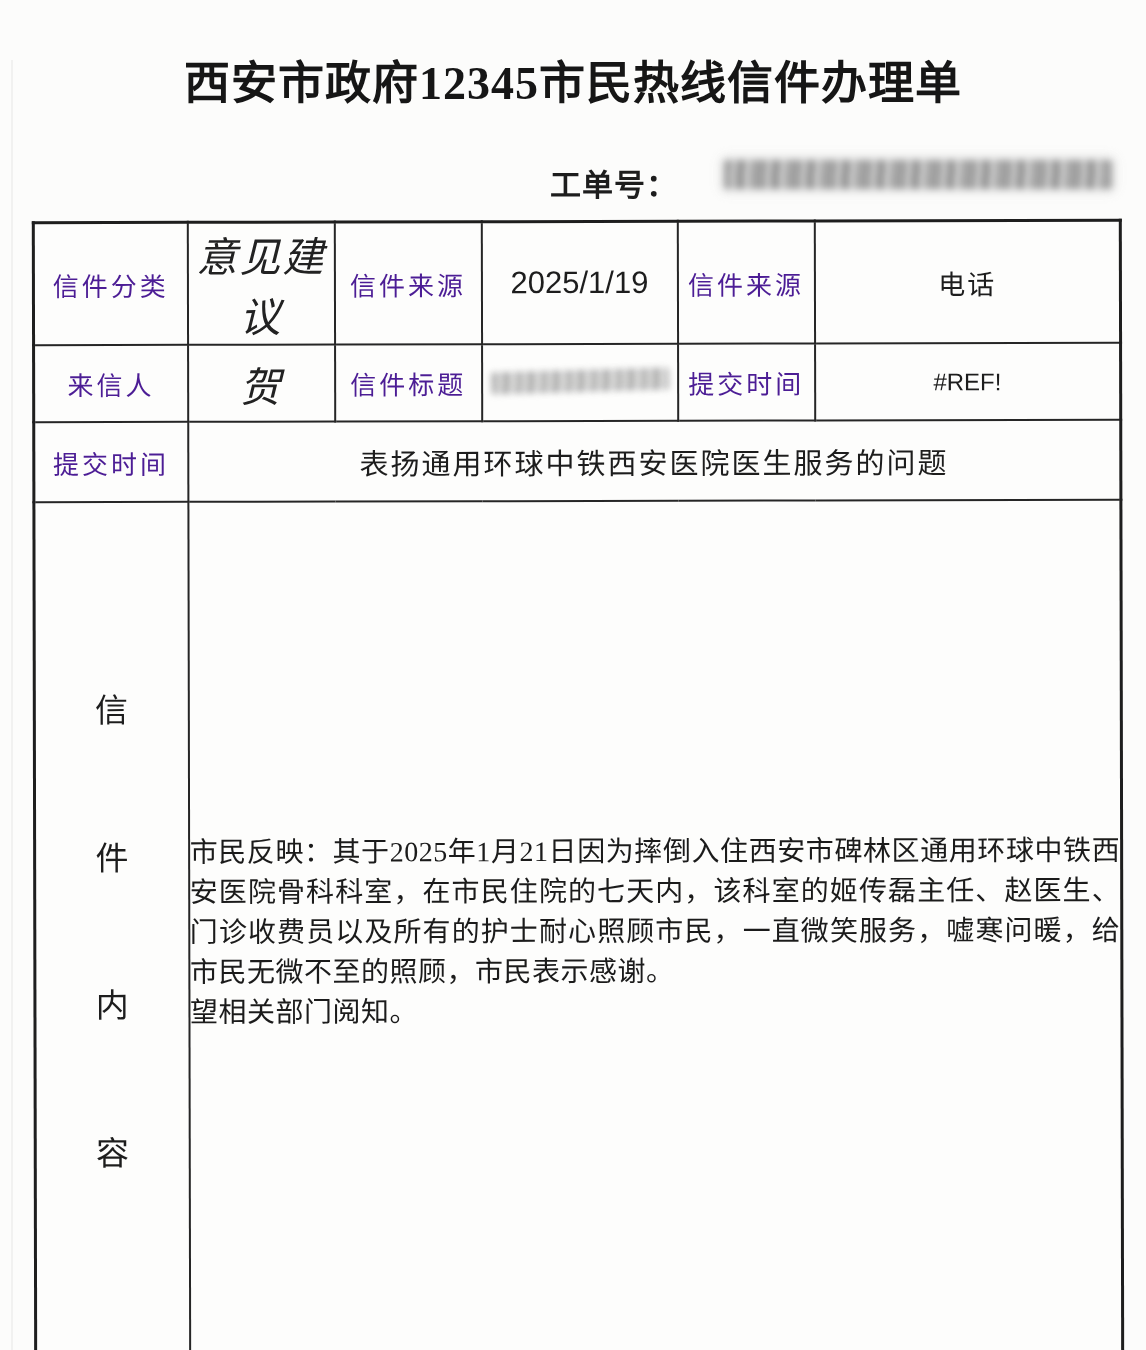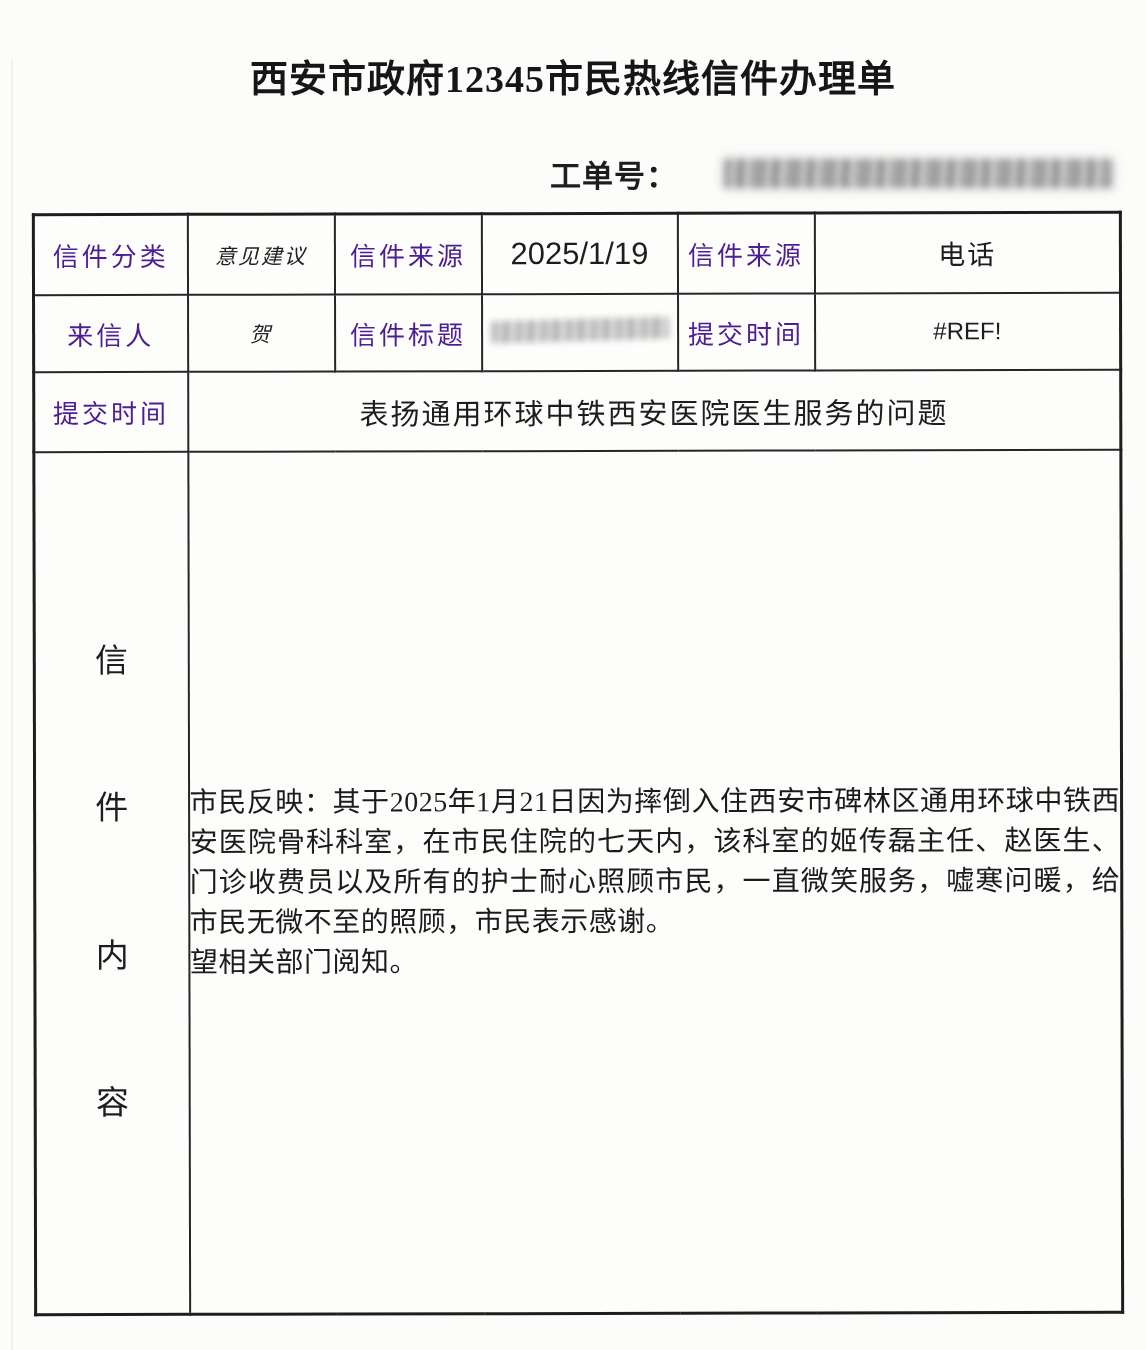--- a/index.html
+++ b/index.html
@@ -35,32 +35,31 @@
     left: 0;
     bottom: 0;
     width: 100%;
     height: 18px;
     background: linear-gradient(to bottom, rgba(0,0,0,0), rgba(0,0,0,0.035));
   }
 
   .doc-title {
     margin: 60px 0 0 0;
     text-align: center;
-    font-size: 38px;
+    font-size: 46px;
     font-weight: bold;
     letter-spacing: 1px;
     color: #161616;
     line-height: 1.05;
   }
 
   .order-line {
     margin-top: 52px;
     padding-left: 550px;
     display: flex;
-    align-items: center;
     gap: 46px;
     height: 44px;
   }
   .order-label {
     font-size: 31px;
     font-weight: bold;
     letter-spacing: 1px;
     white-space: nowrap;
   }
 
@@ -107,21 +106,21 @@
     padding: 0;
     overflow: hidden;
   }
   td.lab {
     font-size: 26px;
     letter-spacing: 3px;
     color: #4c1d95;
   }
   td.kai {
     font-style: italic;
-    font-size: 21px;
+    font-size: 41px;
     letter-spacing: 2px;
     color: #222;
   }
   td.num {
     font-family: "Liberation Sans", "DejaVu Sans", sans-serif;
     font-size: 31px;
     letter-spacing: 0;
   }
   td.val-sm {
     font-size: 27px;

